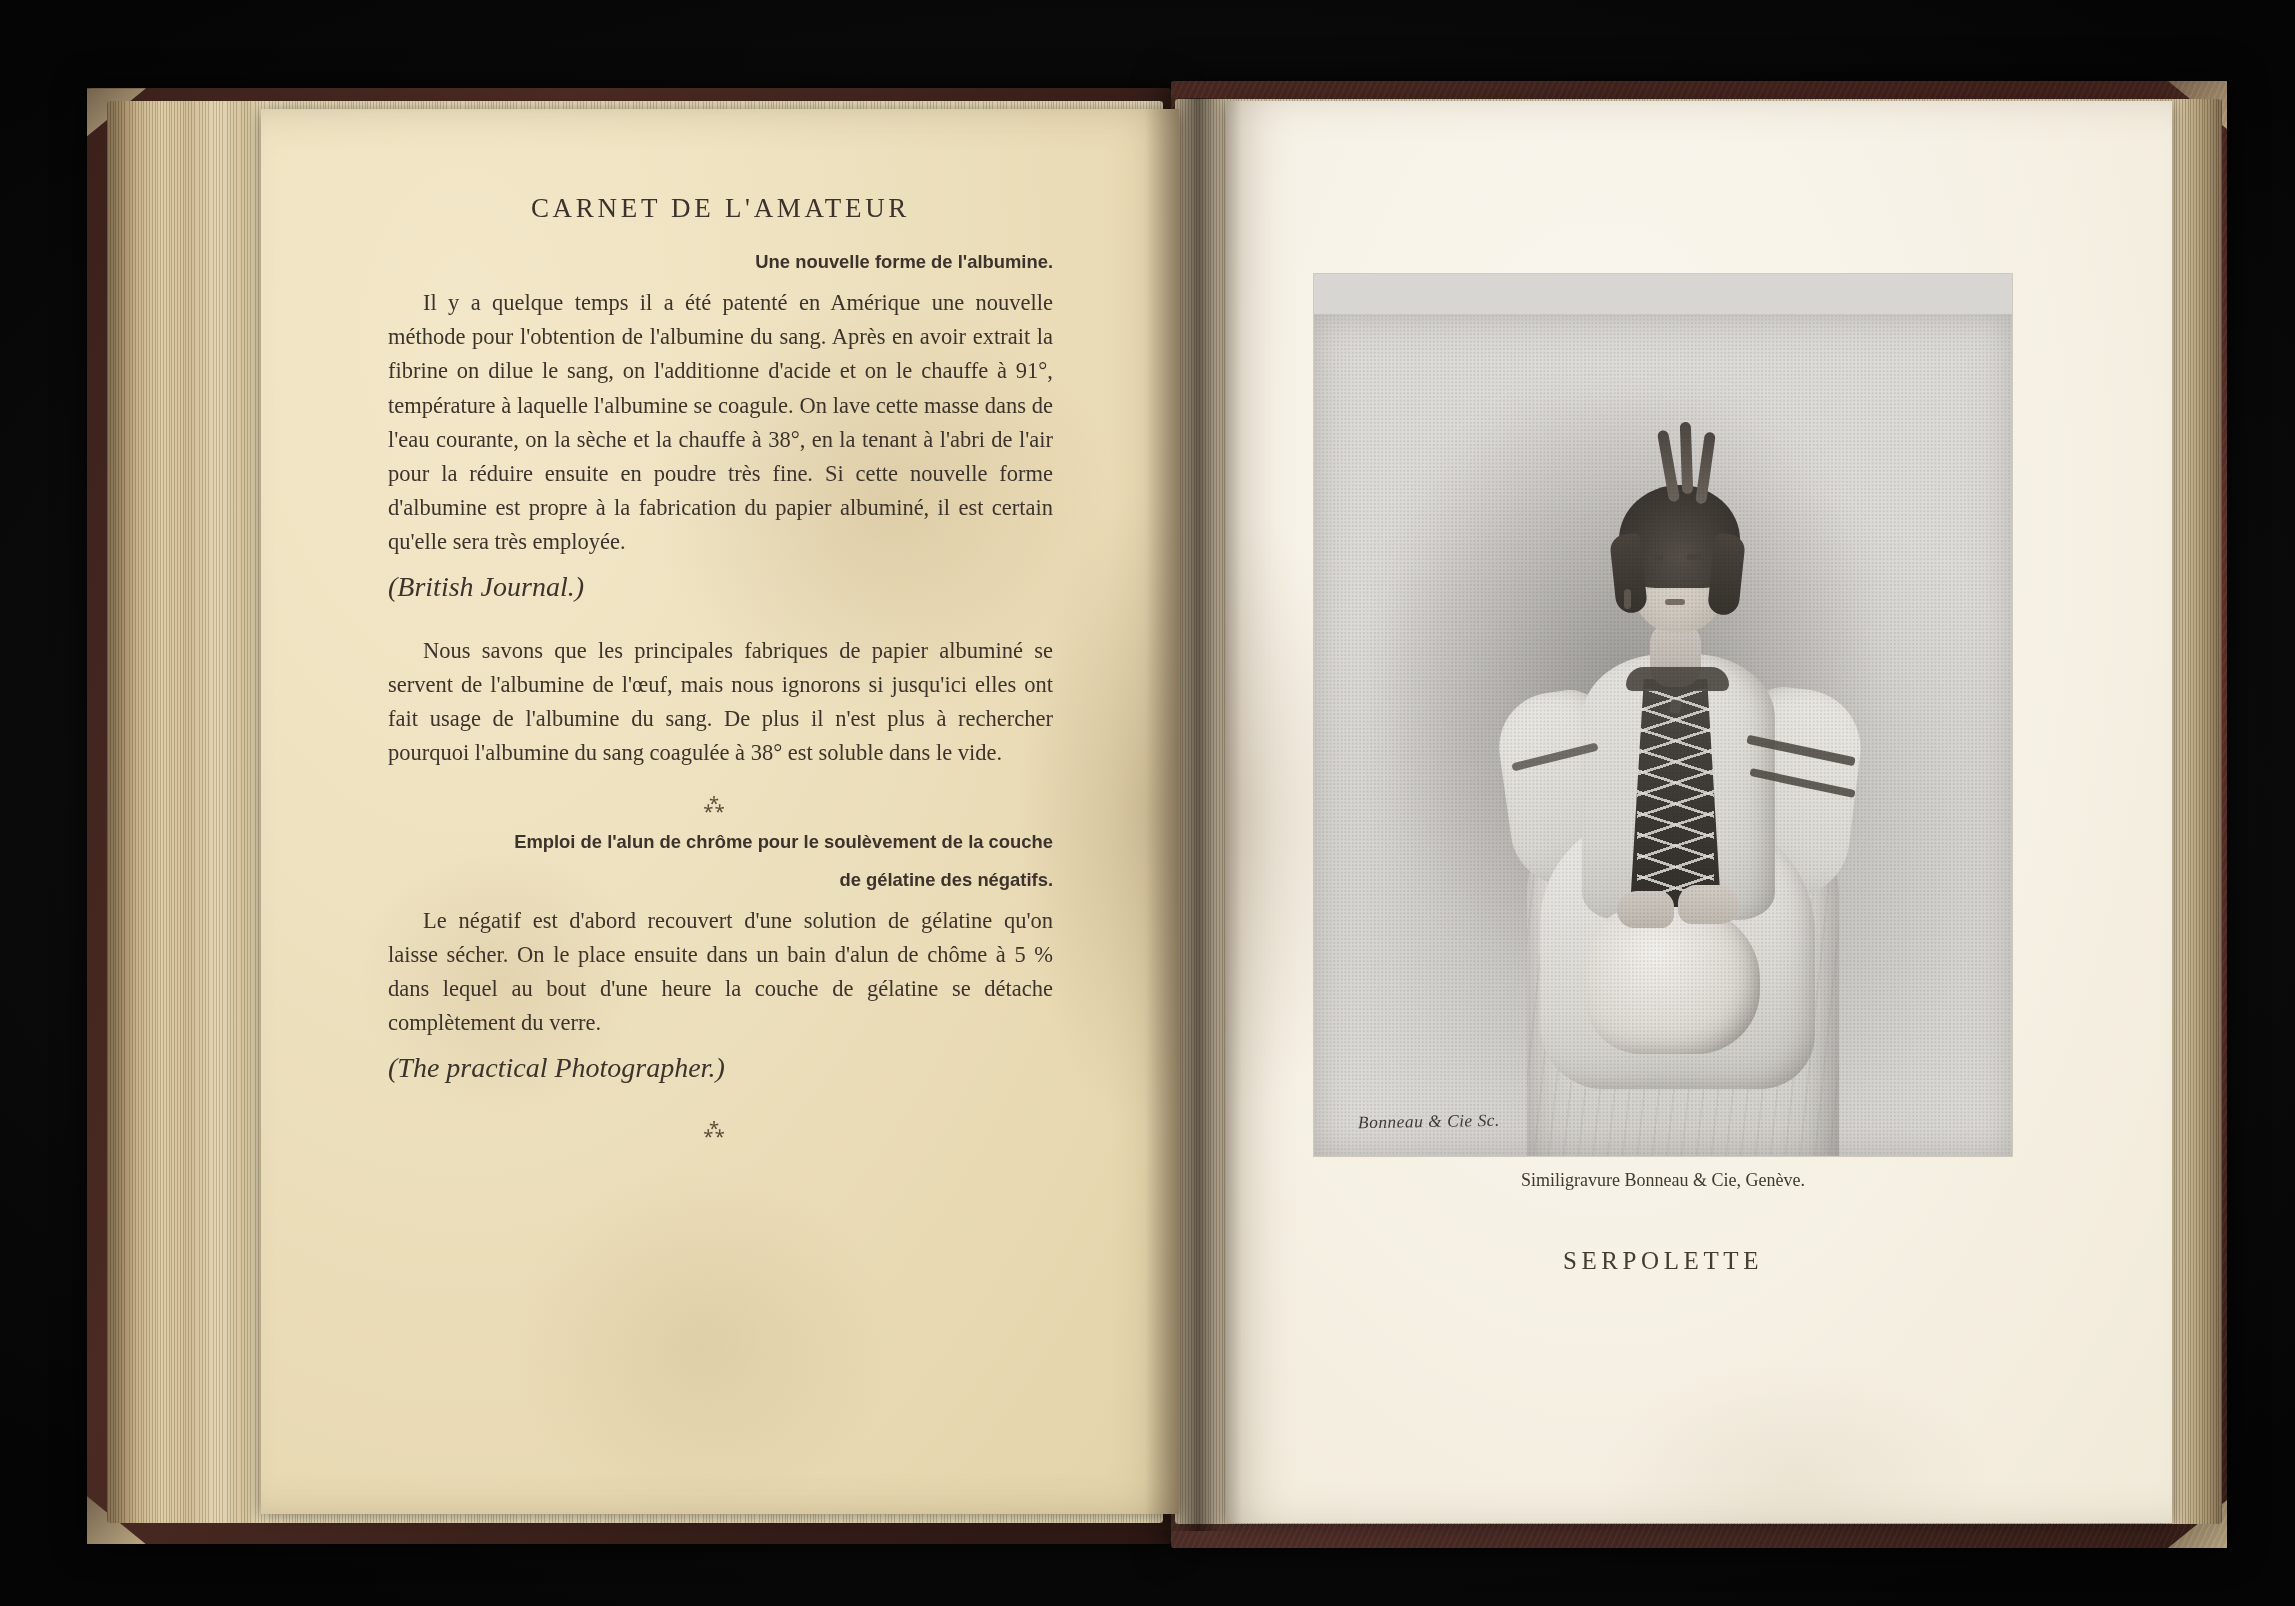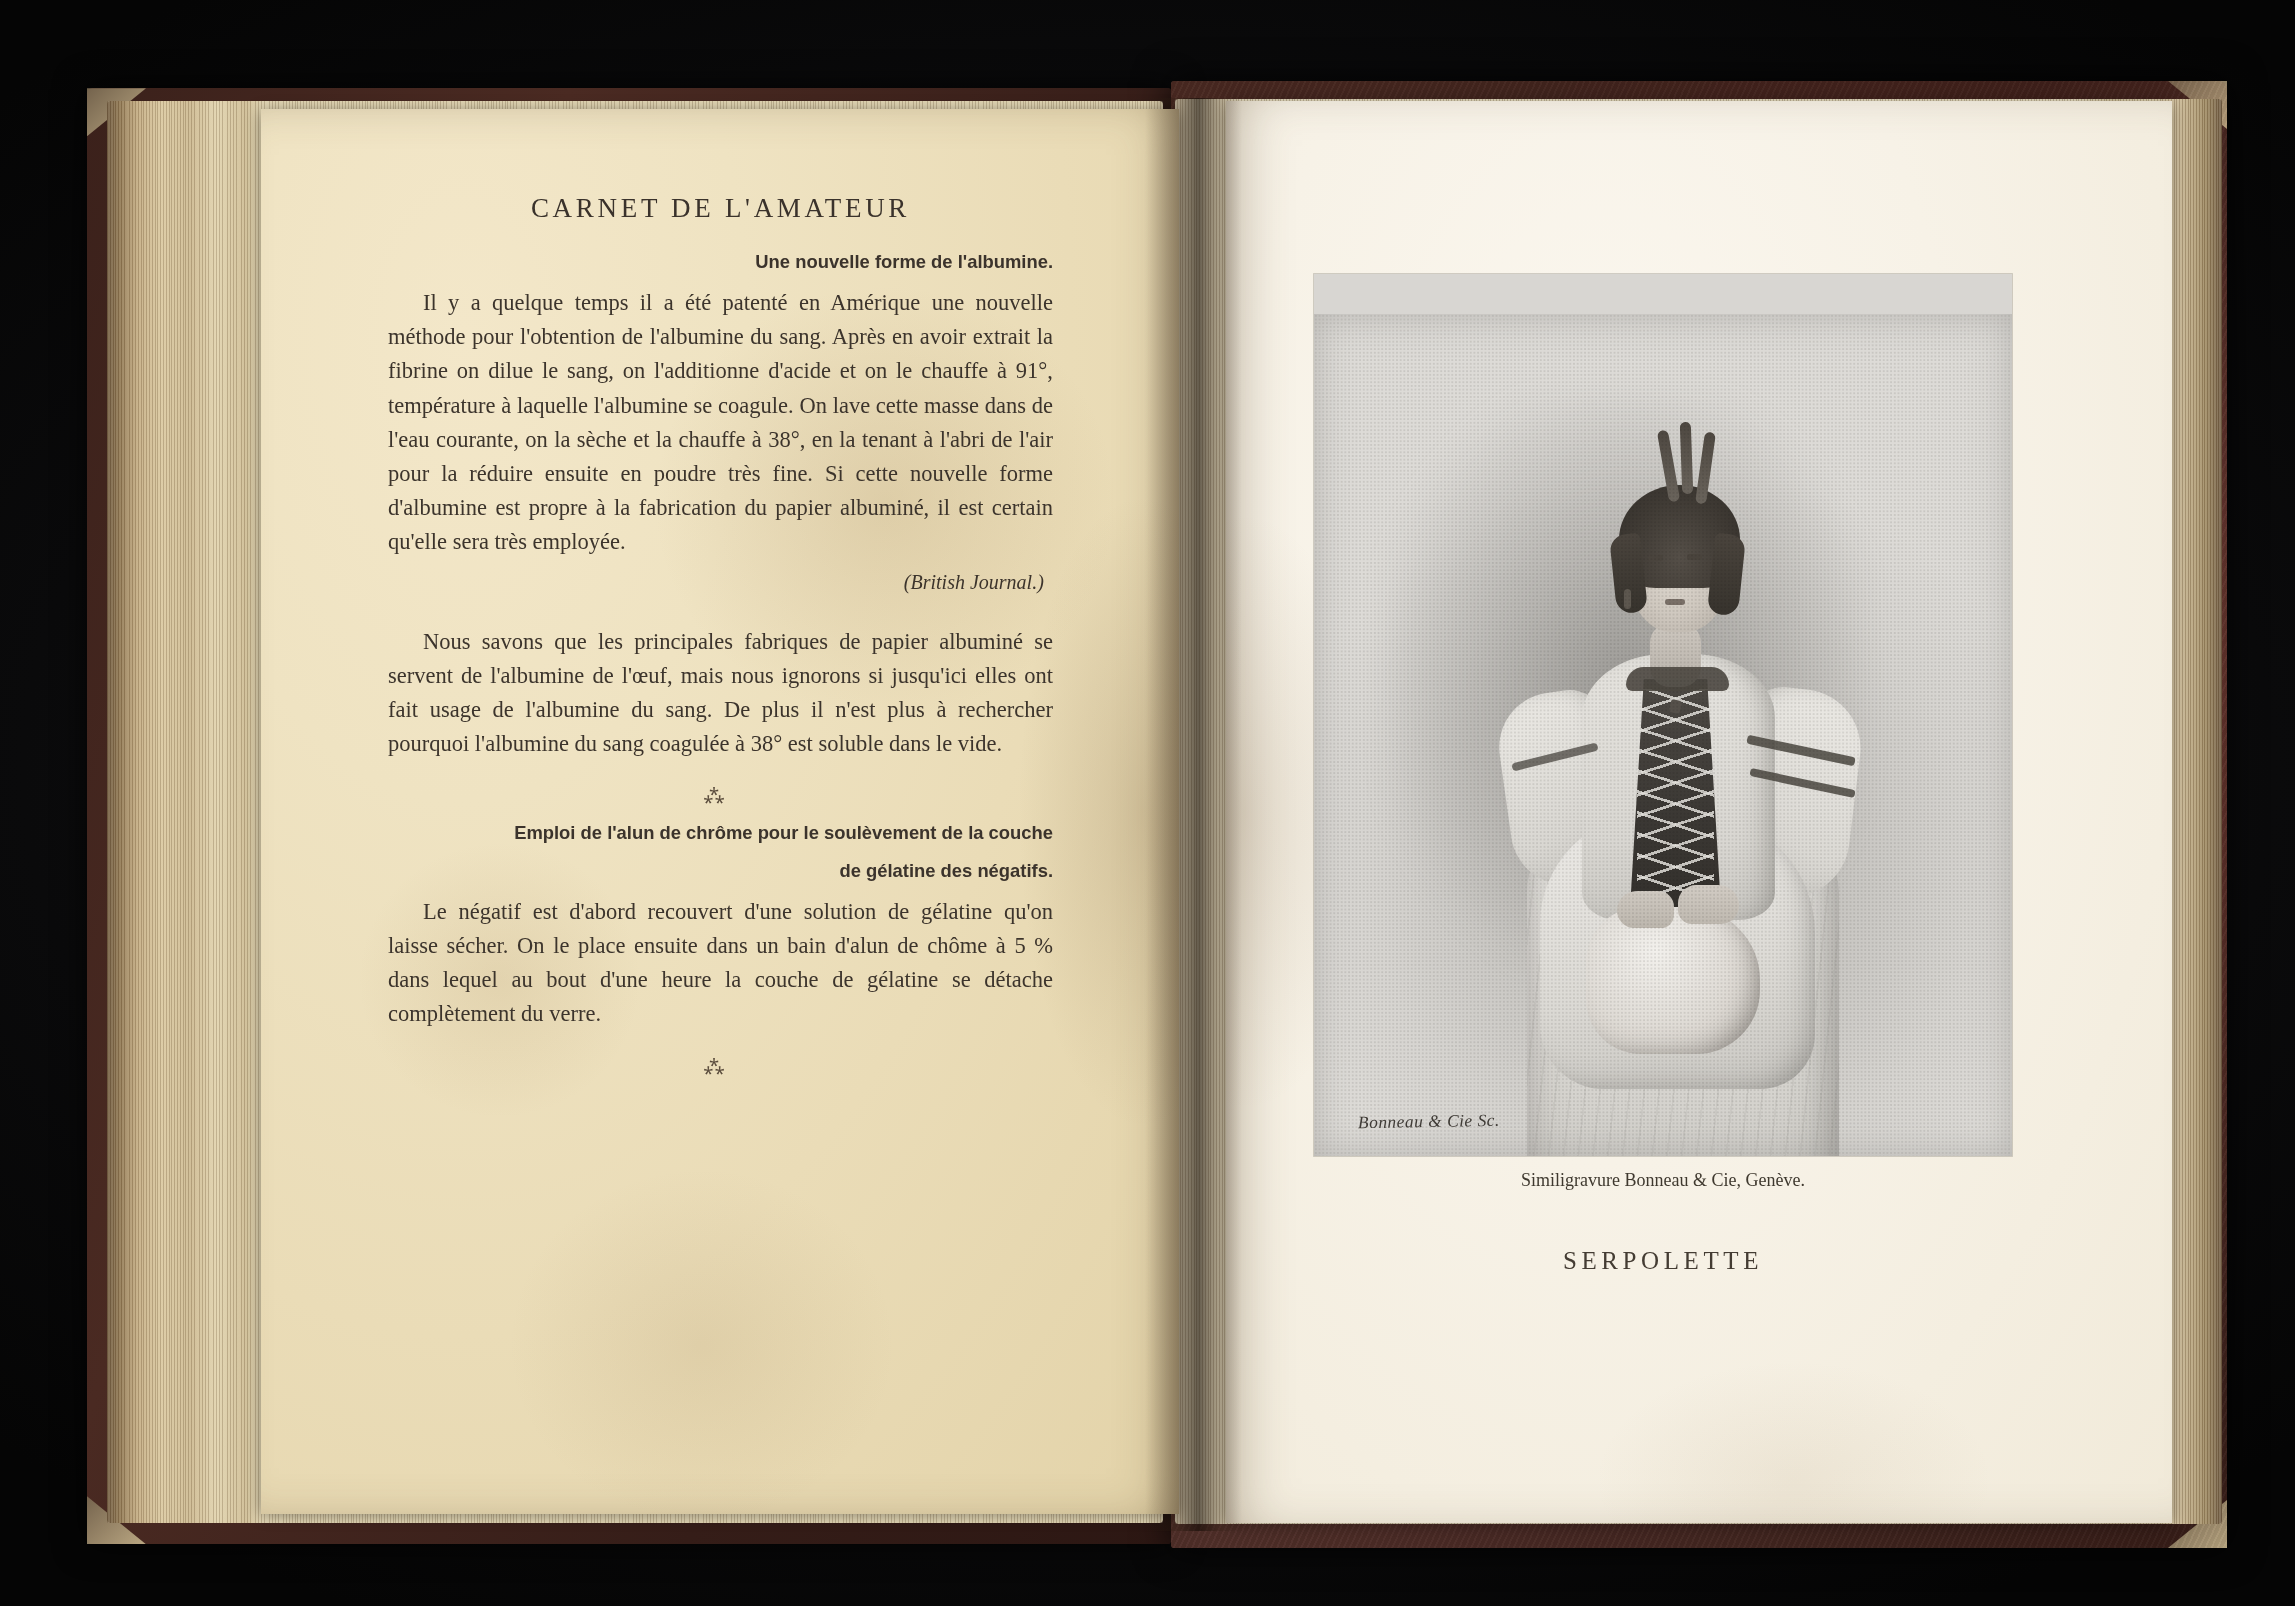--- a/index.html
+++ b/index.html
@@ -178,23 +178,23 @@
   .para {
     font-size: 22.5px;
     line-height: 1.52;
     text-align: justify;
     text-indent: 35px;
     color: #3c342c;
     margin: 0 0 11px 0;
   }
 
   .source {
-    text-align: right;
+    text-align: left;
     font-style: italic;
-    font-size: 20px;
+    font-size: 28px;
     color: #3c342c;
     margin: 7.3px 9.2px 31px 0;
   }
 
   .ornament {
     text-align: center;
     font-size: 18.4px;
     letter-spacing: 13px;
     color: #5a4c3c;
     margin: 20px 0 13px 0;
@@ -546,20 +546,21 @@
         <p class="para">Il y a quelque temps il a été patenté en Amérique une nouvelle méthode pour l'obtention de l'albumine du sang. Après en avoir extrait la fibrine on dilue le sang, on l'additionne d'acide et on le chauffe à 91°, température à laquelle l'albumine se coagule. On lave cette masse dans de l'eau courante, on la sèche et la chauffe à 38°, en la tenant à l'abri de l'air pour la réduire ensuite en poudre très fine. Si cette nouvelle forme d'albumine est propre à la fabrication du papier albuminé, il est certain qu'elle sera très employée.</p>
         <div class="source">(British Journal.)</div>
 
         <p class="para">Nous savons que les principales fabriques de papier albuminé se servent de l'albumine de l'œuf, mais nous ignorons si jusqu'ici elles ont fait usage de l'albumine du sang. De plus il n'est plus à rechercher pourquoi l'albumine du sang coagulée à 38° est soluble dans le vide.</p>
 
         <div class="ornament">⁂</div>
 
         <div class="sub-head two-line">Emploi de l'alun de chrôme pour le soulèvement de la couche</div>
         <div class="sub-head">de gélatine des négatifs.</div>
         <p class="para">Le négatif est d'abord recouvert d'une solution de gélatine qu'on laisse sécher. On le place ensuite dans un bain d'alun de chôme à 5 % dans lequel au bout d'une heure la couche de gélatine se détache complètement du verre.</p>
+        <div class="source">(The practical Photographer.)</div>
 
         <div class="ornament">⁂</div>
       </div>
     </div>
 
     <div class="page-right">
 
       <div class="plate-frame">
         <div class="photo">
           <div class="backdrop-shadow"></div>

